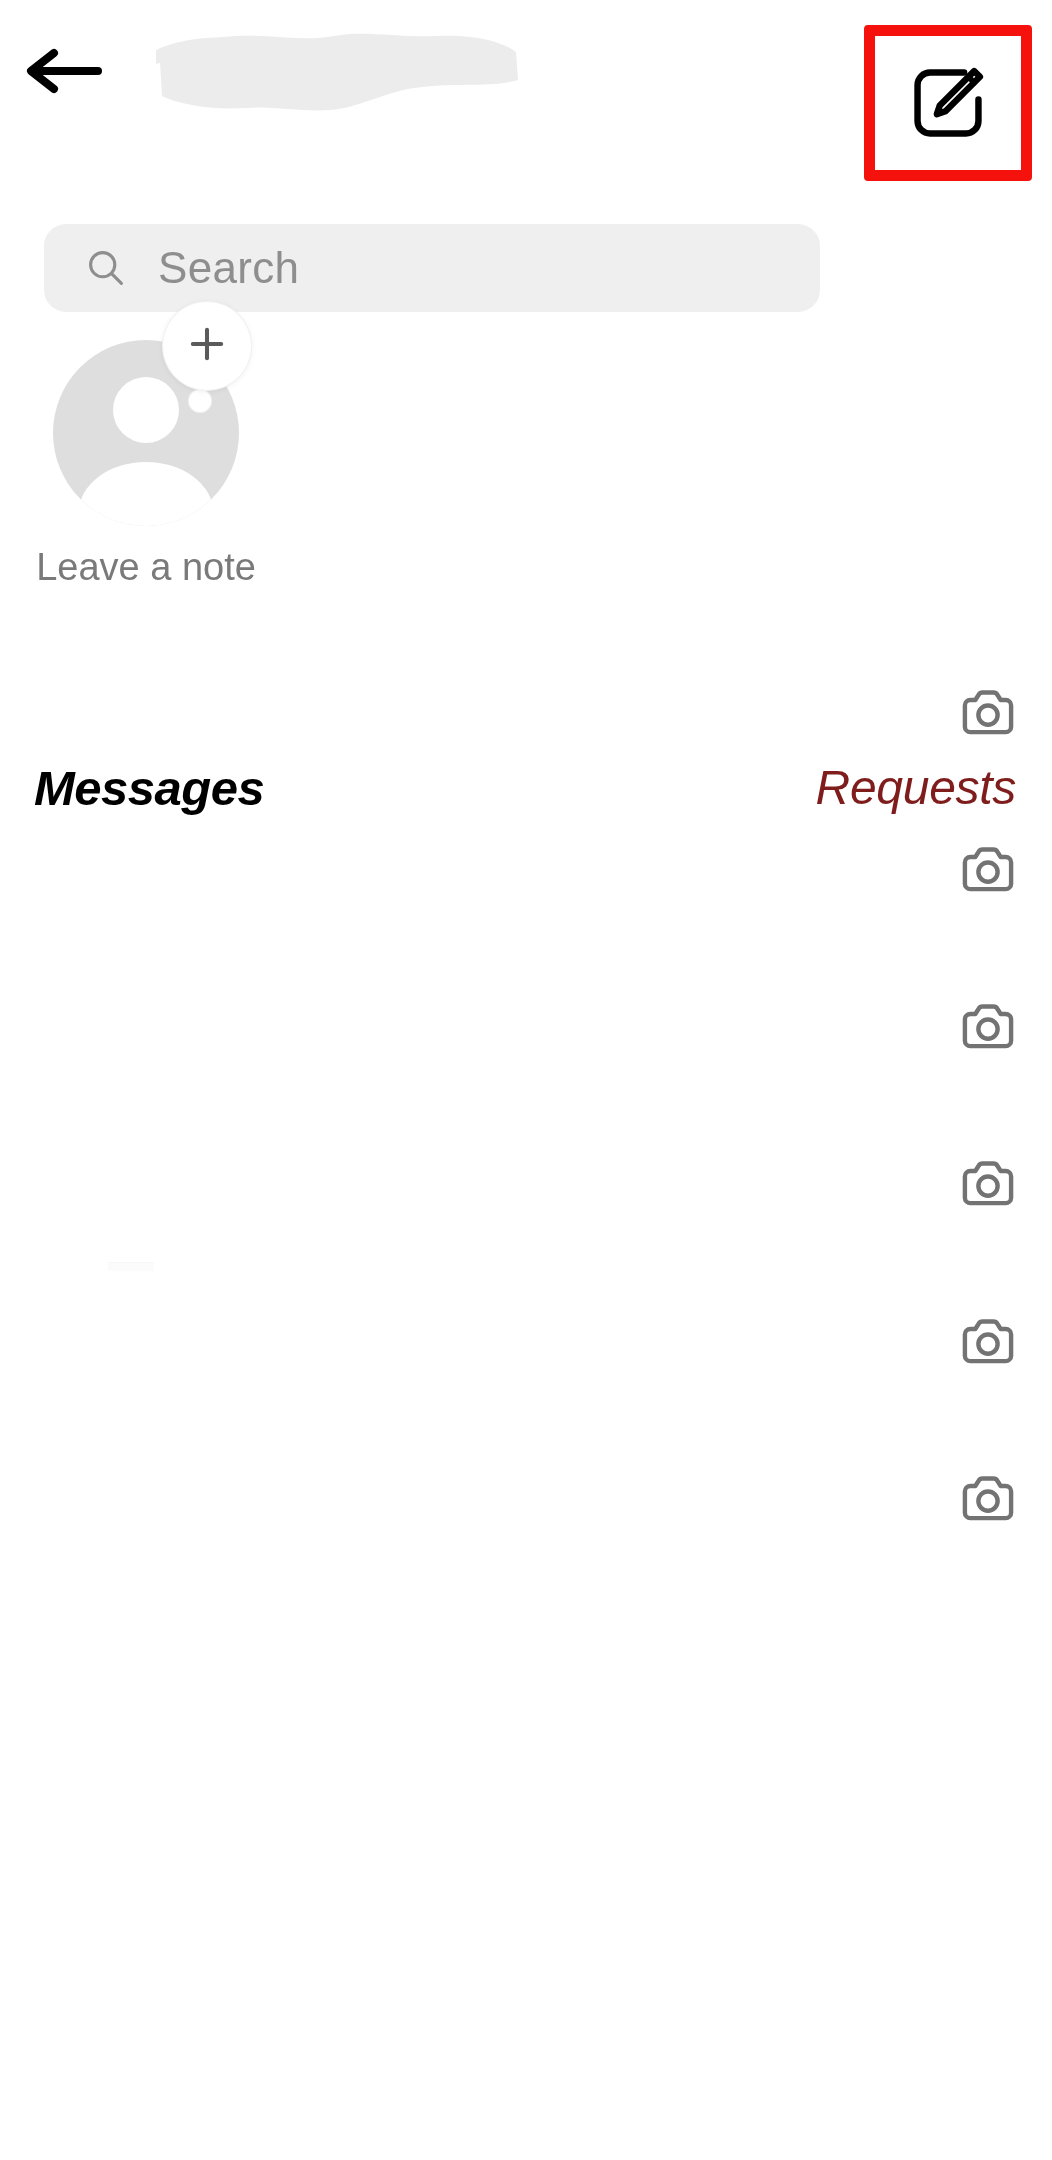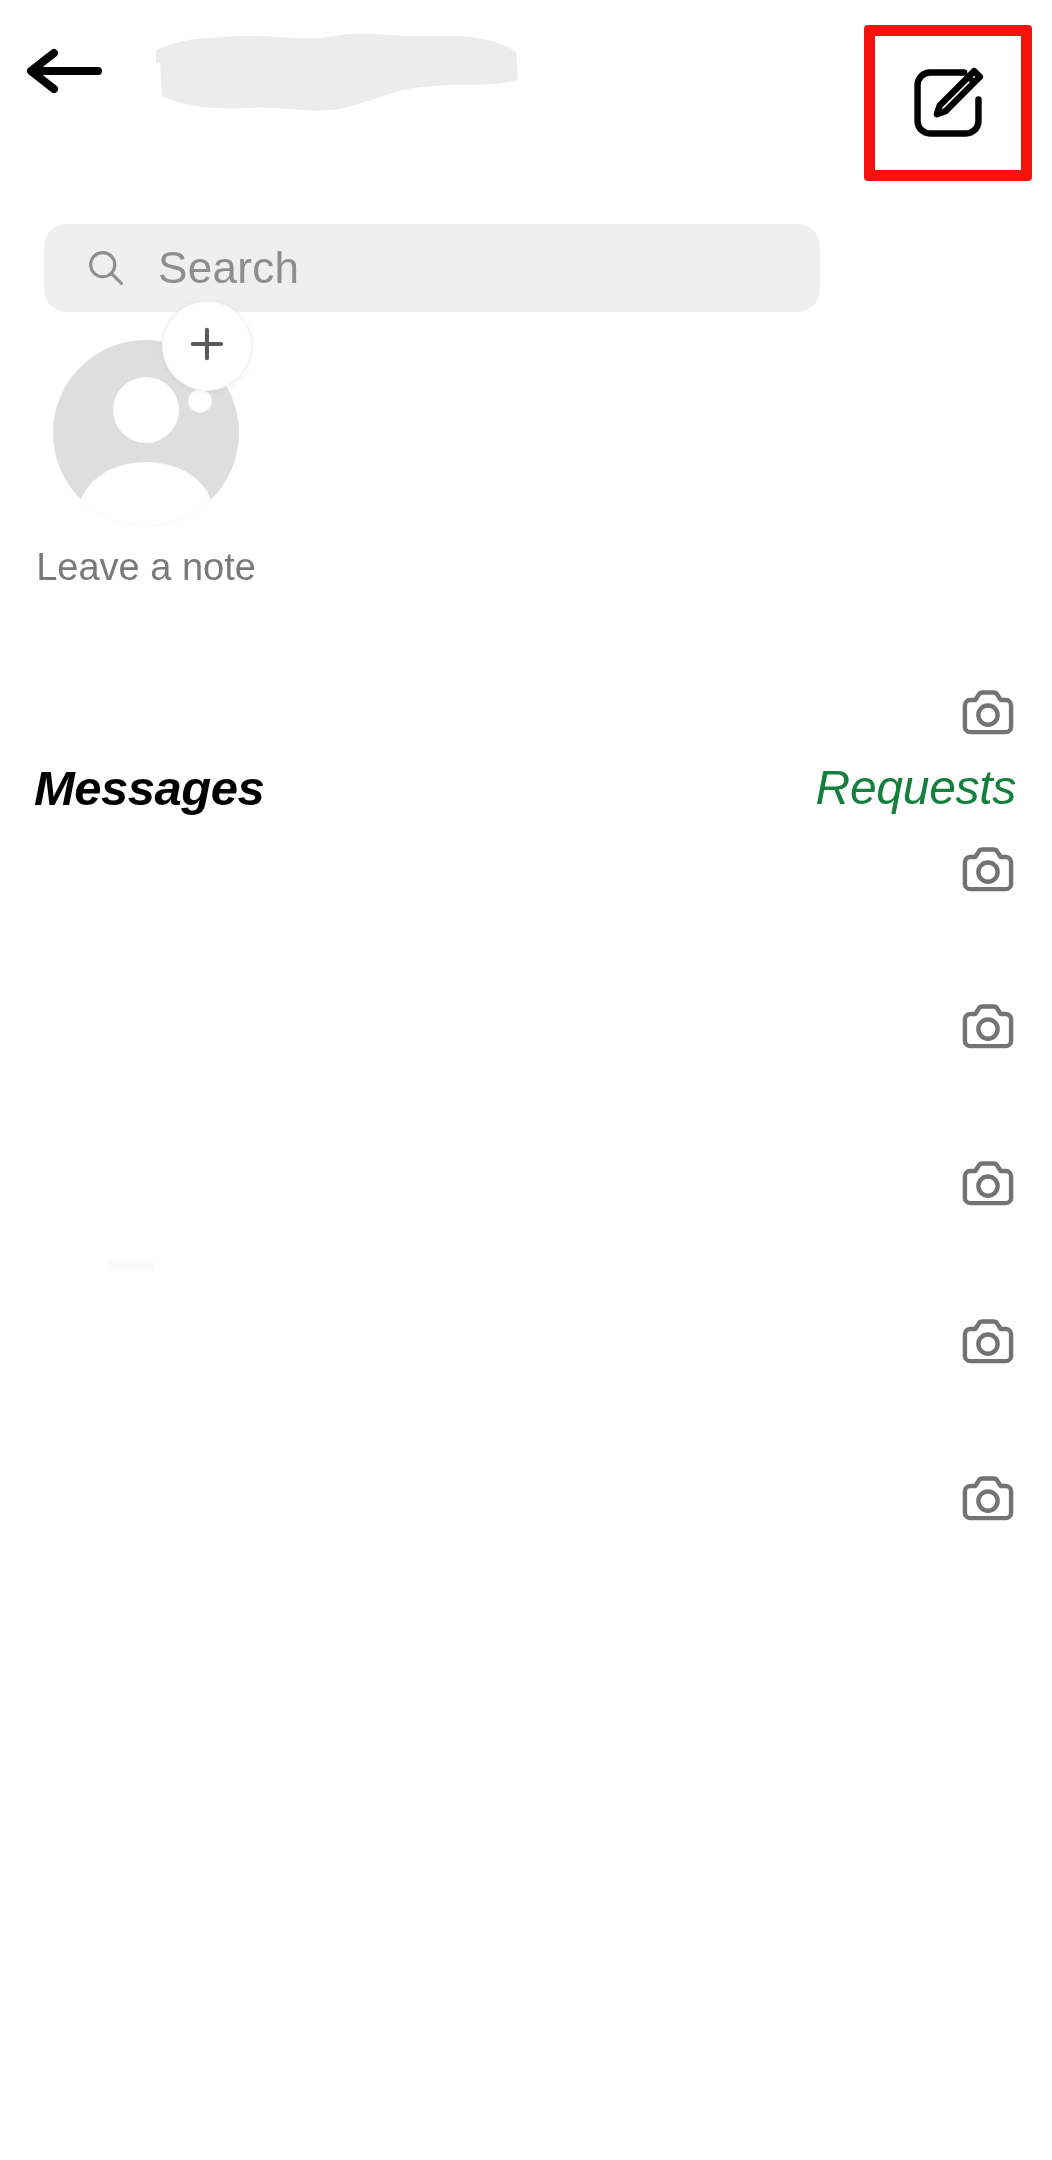--- a/index.html
+++ b/index.html
@@ -209,21 +209,21 @@
     font-size: 49px;
     font-weight: bold;
     color: #000000;
     letter-spacing: -0.5px;
   }
   .requests-link {
     position: absolute;
     right: 36px;
     top: 0;
     font-size: 48px;
-    color: #15803d;
+    color: #7f1d1d;
     cursor: pointer;
     letter-spacing: -0.3px;
   }
 
   
   .chat-list {
     position: absolute;
     left: 0;
     top: 660px;
     width: 1052px;

